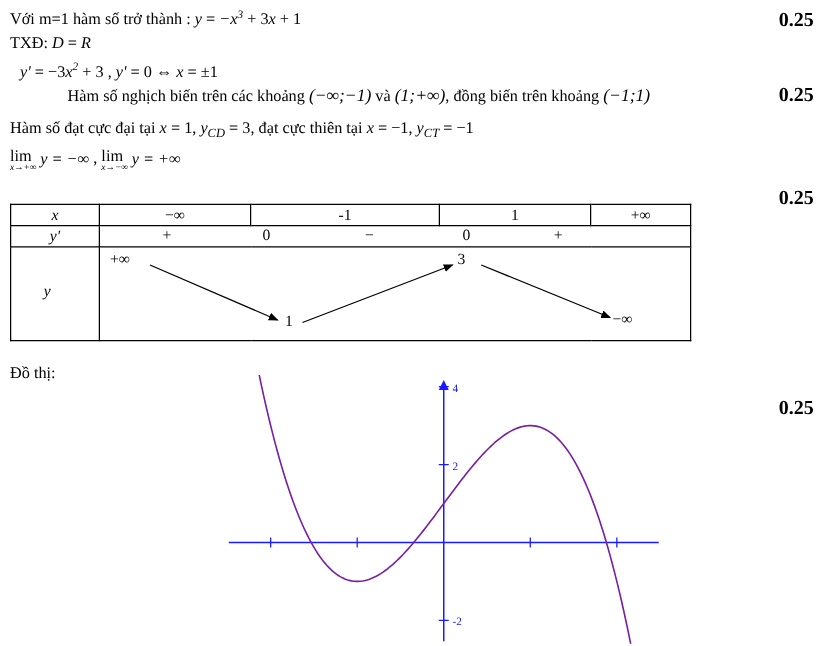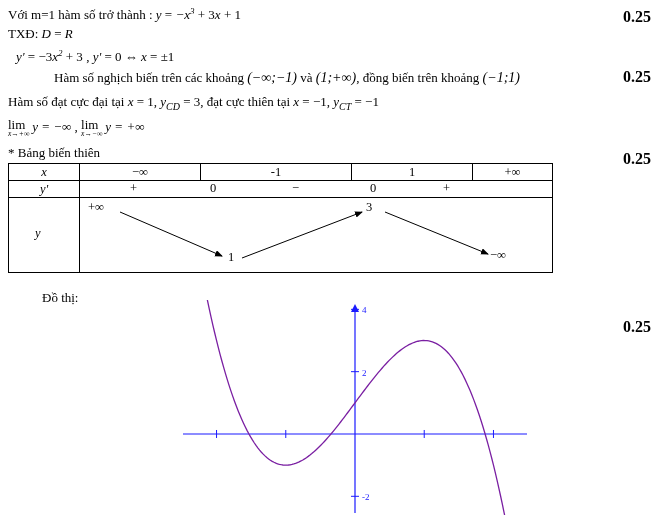--- a/index.html
+++ b/index.html
@@ -126,23 +126,20 @@
   <div class="line" style="left:8px; top:118px;">
     <span class="lim">
       <span class="top">lim</span>
       <span class="bot">x→+∞</span>
     </span><span class="math" style="margin-left:3px;">y = −∞</span><span> ,  </span><span class="lim">
       <span class="top">lim</span>
       <span class="bot">x→−∞</span>
     </span><span class="math" style="margin-left:3px;">y = +∞</span>
   </div>
 
-  <div class="line" style="left:8px; top:146px;">
-    <span>* Bảng biến thiên</span>
-  </div>
 
   <table class="bbt">
     <tbody>
         <tr class="row-x">
       <td style="width:72px;"><span class="math">x</span></td>
       <td style="width:120px;"><span>−∞</span></td>
       <td style="width:150px;"><span>-1</span></td>
       <td style="width:120px;"><span>1</span></td>
       <td><span>+∞</span></td>
     </tr>
@@ -179,21 +176,21 @@
             <line x1="40" y1="14" x2="142" y2="58" stroke="#000" stroke-width="1" marker-end="url(#ar)"></line>
             <line x1="162" y1="60" x2="282" y2="14" stroke="#000" stroke-width="1" marker-end="url(#ar)"></line>
             <line x1="305" y1="14" x2="408" y2="56" stroke="#000" stroke-width="1" marker-end="url(#ar)"></line>
           </svg>
         </div>
       </td>
     </tr>
   </tbody>
     </table>
 
-  <div class="line" style="left:8px; top:291px;margin-left:34px;">
+  <div class="line" style="left:8px; top:291px;">
     <span>Đồ thị:</span>
   </div>
 
   <div class="graphwrap">
     <svg id="plot" width="360" height="215" viewBox="0 0 360 215">
         <line x1="8" y1="133.9855072463768" x2="352" y2="133.9855072463768" stroke="#1a1aff" stroke-width="1.2"></line>
         <line x1="180" y1="6" x2="180" y2="213" stroke="#1a1aff" stroke-width="1.2"></line>
         <path d="M176,12 L180,4 L184,12 Z" fill="#1a1aff"></path>
         <line x1="41.53846153846154" y1="129.9855072463768" x2="41.53846153846154" y2="137.9855072463768" stroke="#1a1aff" stroke-width="1"></line>
         <line x1="110.76923076923077" y1="129.9855072463768" x2="110.76923076923077" y2="137.9855072463768" stroke="#1a1aff" stroke-width="1"></line>

